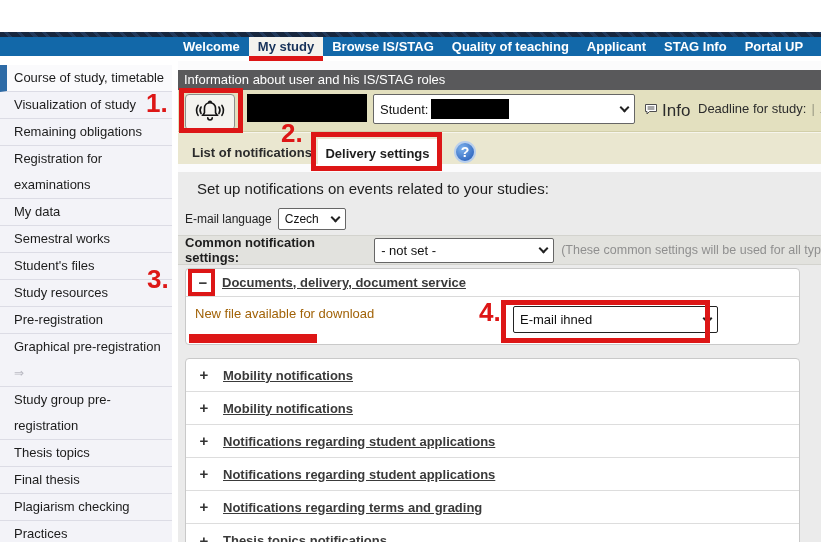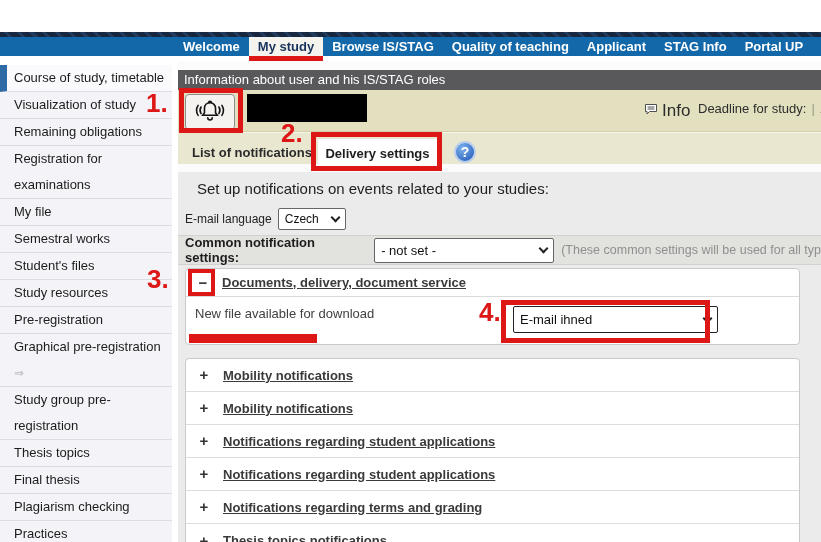--- a/index.html
+++ b/index.html
@@ -65,21 +65,21 @@
   .common-label { font-weight:bold; font-size:13px; color:#1d1d1d; }
   .common-select { width:180px; height:25px; margin-left:9px; flex:none; }
   .common-hint { margin-left:7px; color:#8f8f8f; font-size:12.5px; white-space:nowrap; }
 
   .card { position:absolute; left:7px; width:615px; background:#fff; border:1px solid #c9c9c9; border-radius:4px; }
   .card1 { top:96px; }
   .sec-header { height:28px; border-bottom:1px solid #dadada; display:flex; align-items:center; padding-left:9px; }
   .toggle { width:16px; font-weight:bold; font-size:15px; color:#333; text-align:center; cursor:pointer; line-height:16px; }
   .sec-link { margin-left:11px; font-weight:bold; font-size:13px; color:#3a3a3a; text-decoration:underline; cursor:pointer; }
   .sec-detail { height:47px; position:relative; }
-  .event-label { position:absolute; left:9px; top:9px; font-size:13px; color:#404040; }
+  .event-label { position:absolute; left:9px; top:9px; font-size:13px; color:#a16207; }
   .event-select { position:absolute; left:327px; top:9px; width:205px; height:27px; border-color:#222; }
 
   .rows-card { top:186px; }
   .notif-row { height:33px; border-bottom:1px solid #ddd; display:flex; align-items:center; padding-left:10px; }
   .notif-row:last-child { border-bottom:none; }
   .bottom-partial { top:392px; height:24px; }
 
   
   .ann { position:absolute; z-index:50; pointer-events:none; }
   .ann-num { color:var(--annotation-red,#dd1616); font-weight:bold; font-size:26px; line-height:26px; }
@@ -102,21 +102,21 @@
     <div class="nav-tab">STAG Info</div>
     <div class="nav-tab">Portal UP</div>
   </div>
 
   <div class="sidebar">
     <ul>
       <li class="side-item active"><span>Course of study, timetable</span></li>
       <li class="side-item"><span>Visualization of study</span></li>
       <li class="side-item"><span>Remaining obligations</span></li>
       <li class="side-item"><span>Registration for examinations</span></li>
-      <li class="side-item"><span>My file</span></li>
+      <li class="side-item"><span>My data</span></li>
       <li class="side-item"><span>Semestral works</span></li>
       <li class="side-item"><span>Student's files</span></li>
       <li class="side-item"><span>Study resources</span></li>
       <li class="side-item"><span>Pre-registration</span></li>
       <li class="side-item"><span>Graphical pre-registration</span> <span class="ext-arrow">⇒</span></li>
       <li class="side-item"><span>Study group pre-registration</span></li>
       <li class="side-item"><span>Thesis topics</span></li>
       <li class="side-item"><span>Final thesis</span></li>
       <li class="side-item"><span>Plagiarism checking</span></li>
       <li class="side-item"><span>Practices</span></li>
@@ -136,20 +136,25 @@
             <path d="M14.7 5.2 a1.3 1.3 0 0 1 2.6 0"></path>
             <path d="M13.9 19.3 a2.1 2.1 0 0 0 4.2 0"></path>
             <path d="M7.6 9.2 q-2 3.1 0 6.2"></path>
             <path d="M4.8 7.6 q-3 4.7 0 9.4"></path>
             <path d="M24.4 9.2 q2 3.1 0 6.2"></path>
             <path d="M27.2 7.6 q3 4.7 0 9.4"></path>
           </svg>
         </span>
       </div>
       <div class="redact-1"></div>
+      <div class="fakeselect student-select">
+        <span>Student:</span>
+        <span class="redact-2"></span>
+        <span class="chev"></span>
+      </div>
       <div class="info-group">
         <span>
           <svg width="14" height="13" viewBox="0 0 14 13">
             <path d="M1.5 1.5 H12.5 V8.5 H5.5 L3 11 V8.5 H1.5 Z" fill="#fdfdfd" stroke="#4e4e4e"></path>
             <path d="M3.6 4 H10.4 M3.6 6 H10.4" stroke="#4e4e4e"></path>
           </svg>
         </span>
         <span>Info</span>
       </div>
       <div class="deadline">

